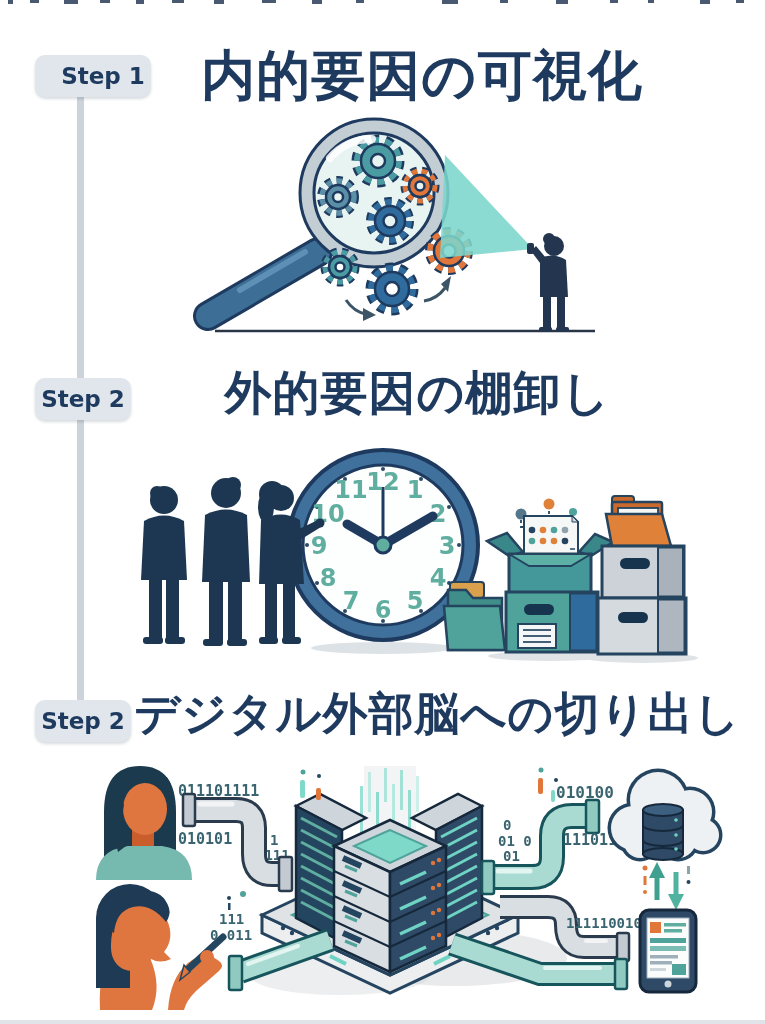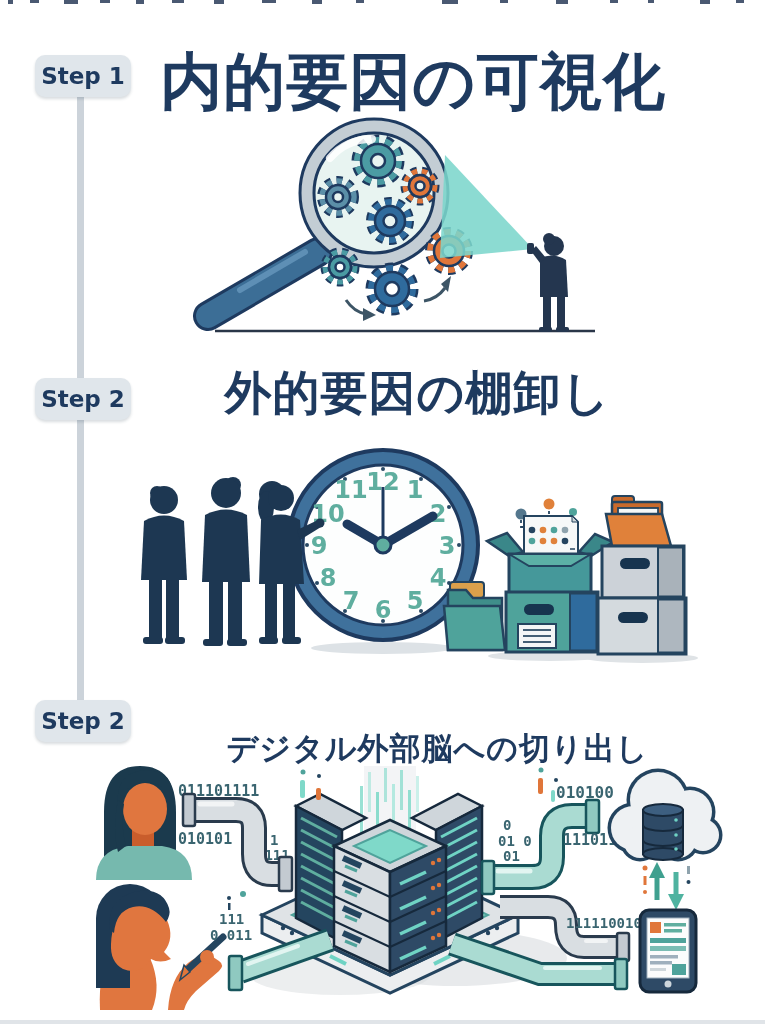--- a/index.html
+++ b/index.html
@@ -3,26 +3,26 @@
 <meta charset="utf-8">
 <style>
   html,body{margin:0;padding:0;}
   body{width:765px;height:1024px;background:#ffffff;position:relative;overflow:hidden;
        font-family:"DejaVu Sans","Liberation Sans",sans-serif;}
   .canvas{position:absolute;inset:0;width:765px;height:1024px;}
   .connector{position:absolute;left:77px;top:92px;width:7px;height:612px;background:#ccd3da;z-index:1;}
   .badge{position:absolute;left:35px;width:96px;height:42px;background:#e0e6eb;border-radius:10px;
          display:flex;align-items:center;justify-content:center;font-weight:bold;font-size:23px;
          color:#1e3a5f;box-shadow:0 2px 3px rgba(40,60,80,.18);z-index:3;}
-  .badge1{top:55px;} .badge2{top:378px;align-items:center;} .badge3{top:700px;}
+  .badge1{top:55px;padding-left:20px;} .badge2{top:378px;align-items:center;} .badge3{top:700px;}
   .title{position:absolute;color:#1e3a5f;font-weight:800;text-align:center;z-index:3;
          letter-spacing:1px;white-space:nowrap;}
-  .title1{left:143px;width:540px;top:40px;font-size:62px;}
+  .title1{left:152px;width:540px;top:40px;font-size:54px;}
   .title2{left:145px;width:545px;top:362px;font-size:47px;}
-  .title3{left:120px;width:635px;top:728px;font-size:31px;}
+  .title3{left:120px;width:635px;top:684px;font-size:45px;}
   svg.art{position:absolute;left:0;top:0;z-index:2;}
   .bin{font-family:"DejaVu Sans Mono","Liberation Mono",monospace;font-weight:bold;fill:#3a6570;}
   .clknum{font-family:"DejaVu Sans","Liberation Sans",sans-serif;font-weight:bold;fill:#5fae9f;
           text-anchor:middle;}
 </style>
 </head>
 <body>
 
 <div class="canvas">
 

